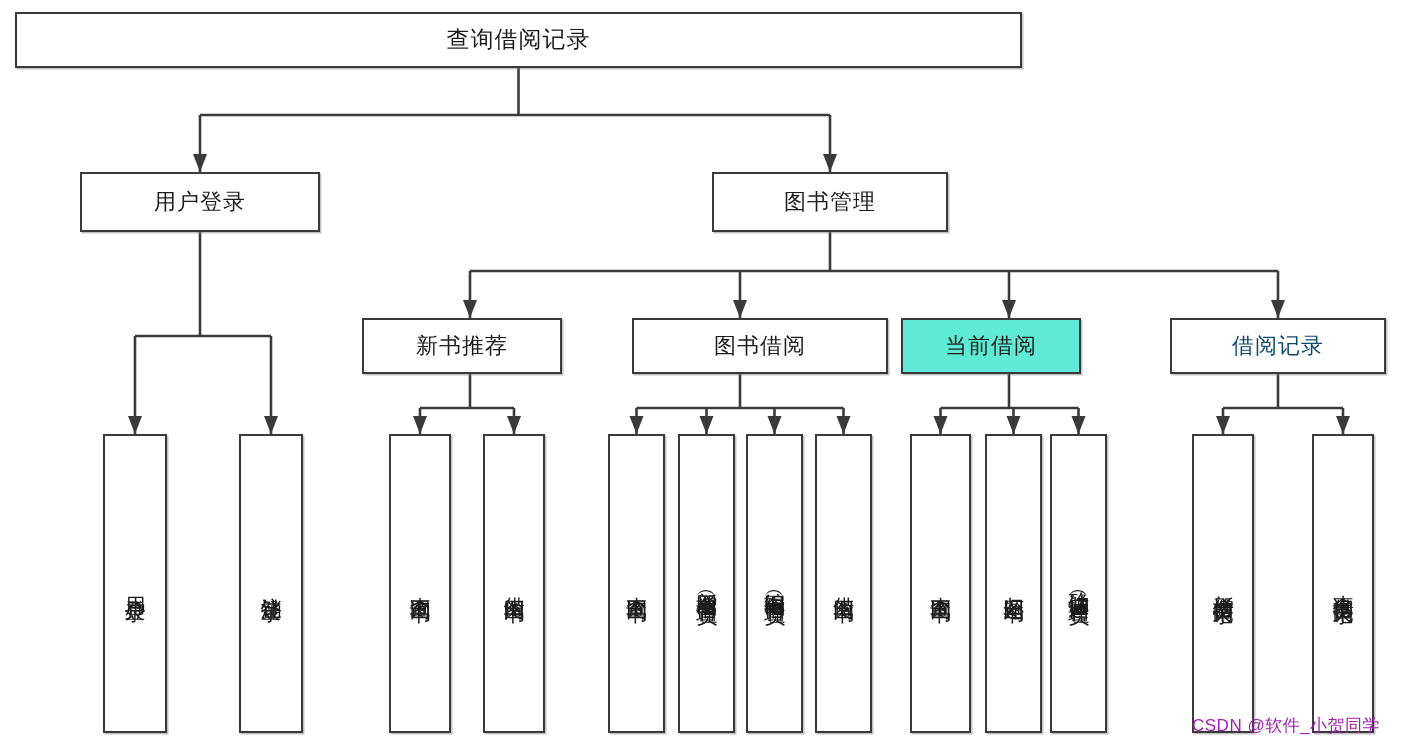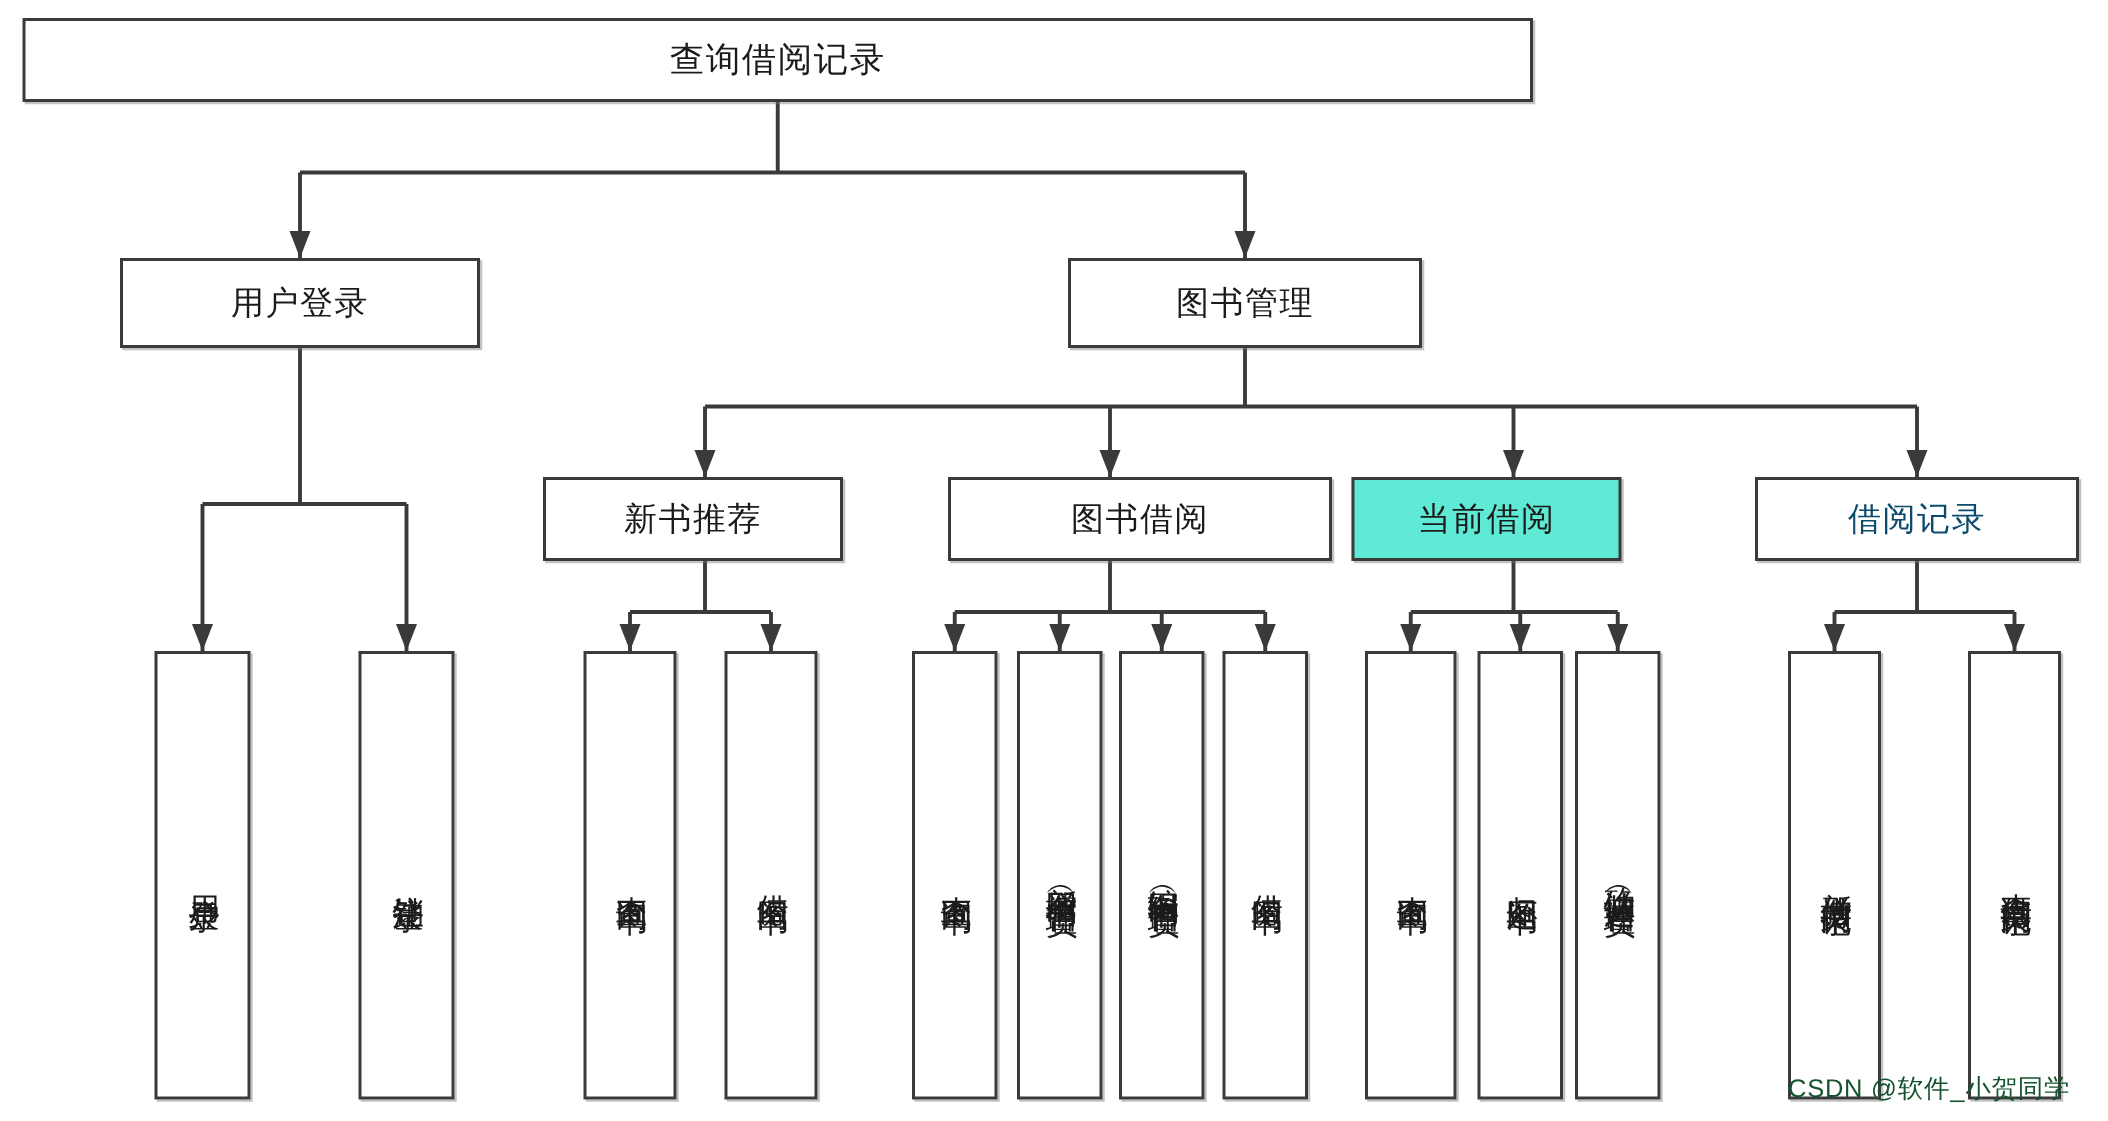--- a/index.html
+++ b/index.html
@@ -182,15 +182,15 @@
         <span class="label">确认归还（管理员）</span>
       </div>
       <div class="node vertical" style="left: 1192px; top: 434px; width: 62px; height: 299px; border-color: rgb(58, 58, 58); background: rgb(255, 255, 255); color: rgb(27, 27, 27);">
         <span class="label">新增借阅记录</span>
       </div>
       <div class="node vertical" style="left: 1312px; top: 434px; width: 62px; height: 299px; border-color: rgb(58, 58, 58); background: rgb(255, 255, 255); color: rgb(27, 27, 27);">
         <span class="label">查询借阅记录</span>
       </div>
     </div>
 
-  <div id="watermark" style="left: 1192px; top: 714px; color: #14532d;">CSDN @软件_小贺同学</div>
+  <div id="watermark" style="left: 1192px; top: 714px; color: #a21caf;">CSDN @软件_小贺同学</div>
 
 </div>
 
 </body></html>

